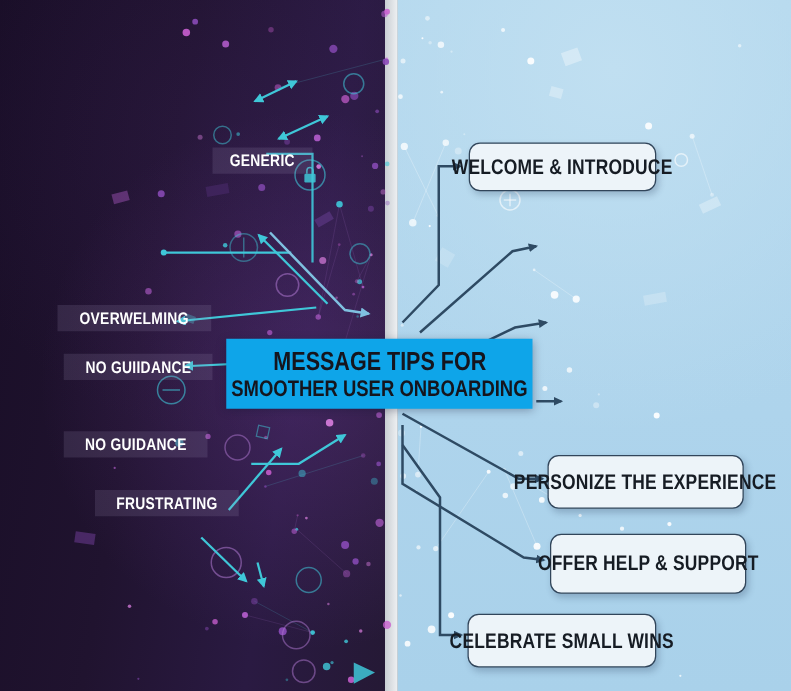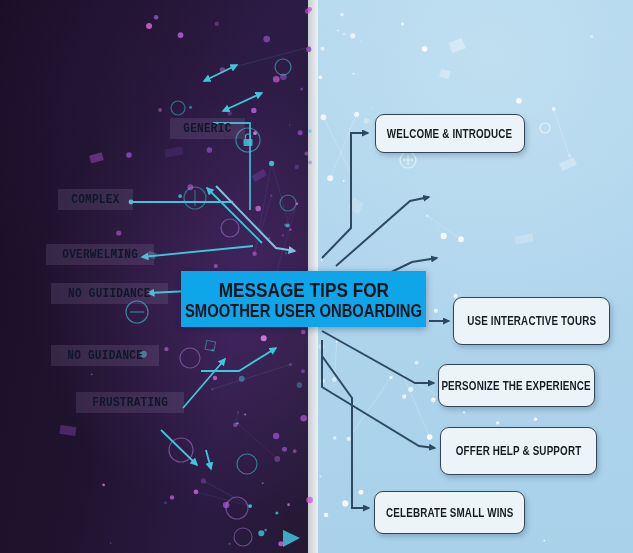--- a/index.html
+++ b/index.html
@@ -12,25 +12,25 @@
       linear-gradient(100deg,#190e27 0%,#20132f 40%,#2a1a42 72%,#251935 100%);}
   .divider{position:absolute;left:308px;top:0;width:10px;height:553px;z-index:1;
     background:linear-gradient(to right,#c9ced3,#eef0f2);}
   .half-right{position:absolute;left:318px;top:0;width:315px;height:553px;z-index:0;
     background-image:radial-gradient(circle at 55% 10%, #c0dff1, rgba(0,0,0,0) 55%),
       linear-gradient(180deg,#b2d7ed 0%,#aed4ec 60%,#a9d1ea 100%);}
   #deco{position:absolute;left:0;top:0;z-index:2;}
   .content{position:absolute;inset:0;z-index:3;}
   .cond{display:inline-block;transform:scaleX(0.82);transform-origin:50% 50%;white-space:nowrap;}
   .pain{position:absolute;padding:3px 8px;background:rgba(165,155,190,0.16);
-        color:#0f172a;font-weight:bold;font-size:13.5px;letter-spacing:.3px;text-align:center;font-family:Liberation Mono, monospace;}
+        color:#ffffff;font-weight:bold;font-size:13.5px;letter-spacing:.3px;text-align:center;}
   .tip-box{position:absolute;display:flex;align-items:center;justify-content:center;
         background:#edf4f9;border:1.6px solid #31455a;border-radius:9px;
         box-shadow:2px 3px 5px rgba(40,60,90,.25);color:#161c24;font-weight:bold;
-        font-size:12px;letter-spacing:.2px;text-align:center;}
+        font-size:17px;letter-spacing:.2px;text-align:center;}
   .center-box{position:absolute;left:181px;top:271px;width:245px;height:56px;
         background:#0ea5e9;box-shadow:0 2px 7px rgba(20,20,50,.35);
         display:flex;flex-direction:column;align-items:center;justify-content:center;
         color:#15151d;font-weight:bold;text-align:center;}
   .center-box .t1{font-size:21px;line-height:23px;}
   .center-box .t2{font-size:18px;line-height:20px;}
 </style>
 </head>
 <body>
 
@@ -294,36 +294,32 @@
       <line x1="429" y1="321" x2="449" y2="321" marker-end="url(#mnavy)"></line>
       <polyline points="322,331 415,383 434,383" marker-end="url(#mnavy)"></polyline>
       <polyline points="322,340 322,387 419,446 435,448" marker-end="url(#mnavy)"></polyline>
       <polyline points="322,356 352,398 352,508 369,508" marker-end="url(#mnavy)"></polyline>
     </g>
   </svg>
 
   <div class="content">
 
     <div class="pain" style="left:170px;top:118px"><span class="cond">GENERIC</span></div>
-    <div class="pain" style="left:58px;top:189px"><span class="cond">COMPLEX</span></div>
     <div class="pain" style="left:46px;top:244px"><span class="cond">OVERWELMING</span></div>
     <div class="pain" style="left:51px;top:283px"><span class="cond">NO GUIIDANCE</span></div>
     <div class="pain" style="left:51px;top:345px"><span class="cond">NO GUIDANCE</span></div>
     <div class="pain" style="left:76px;top:392px"><span class="cond">FRUSTRATING</span></div>
 
     <div class="center-box">
       <div class="t1 cond">MESSAGE TIPS FOR</div>
       <div class="t2 cond">SMOOTHER USER ONBOARDING</div>
     </div>
 
     <div class="tip-box" style="left:375px;top:114px;width:148px;height:37px">
         <span class="cond">WELCOME &amp; INTRODUCE</span>
-      </div>
-    <div class="tip-box" style="left:453px;top:297px;width:155px;height:46px">
-        <span class="cond">USE INTERACTIVE TOURS</span>
       </div>
     <div class="tip-box" style="left:438px;top:364px;width:155px;height:41px">
         <span class="cond">PERSONIZE THE EXPERIENCE</span>
       </div>
     <div class="tip-box" style="left:374px;top:491px;width:149px;height:41px">
         <span class="cond">CELEBRATE SMALL WINS</span>
       </div>
     <div class="tip-box" style="left:440px;top:427px;width:155px;height:46px">
         <span class="cond">OFFER HELP &amp; SUPPORT</span>
       </div>

